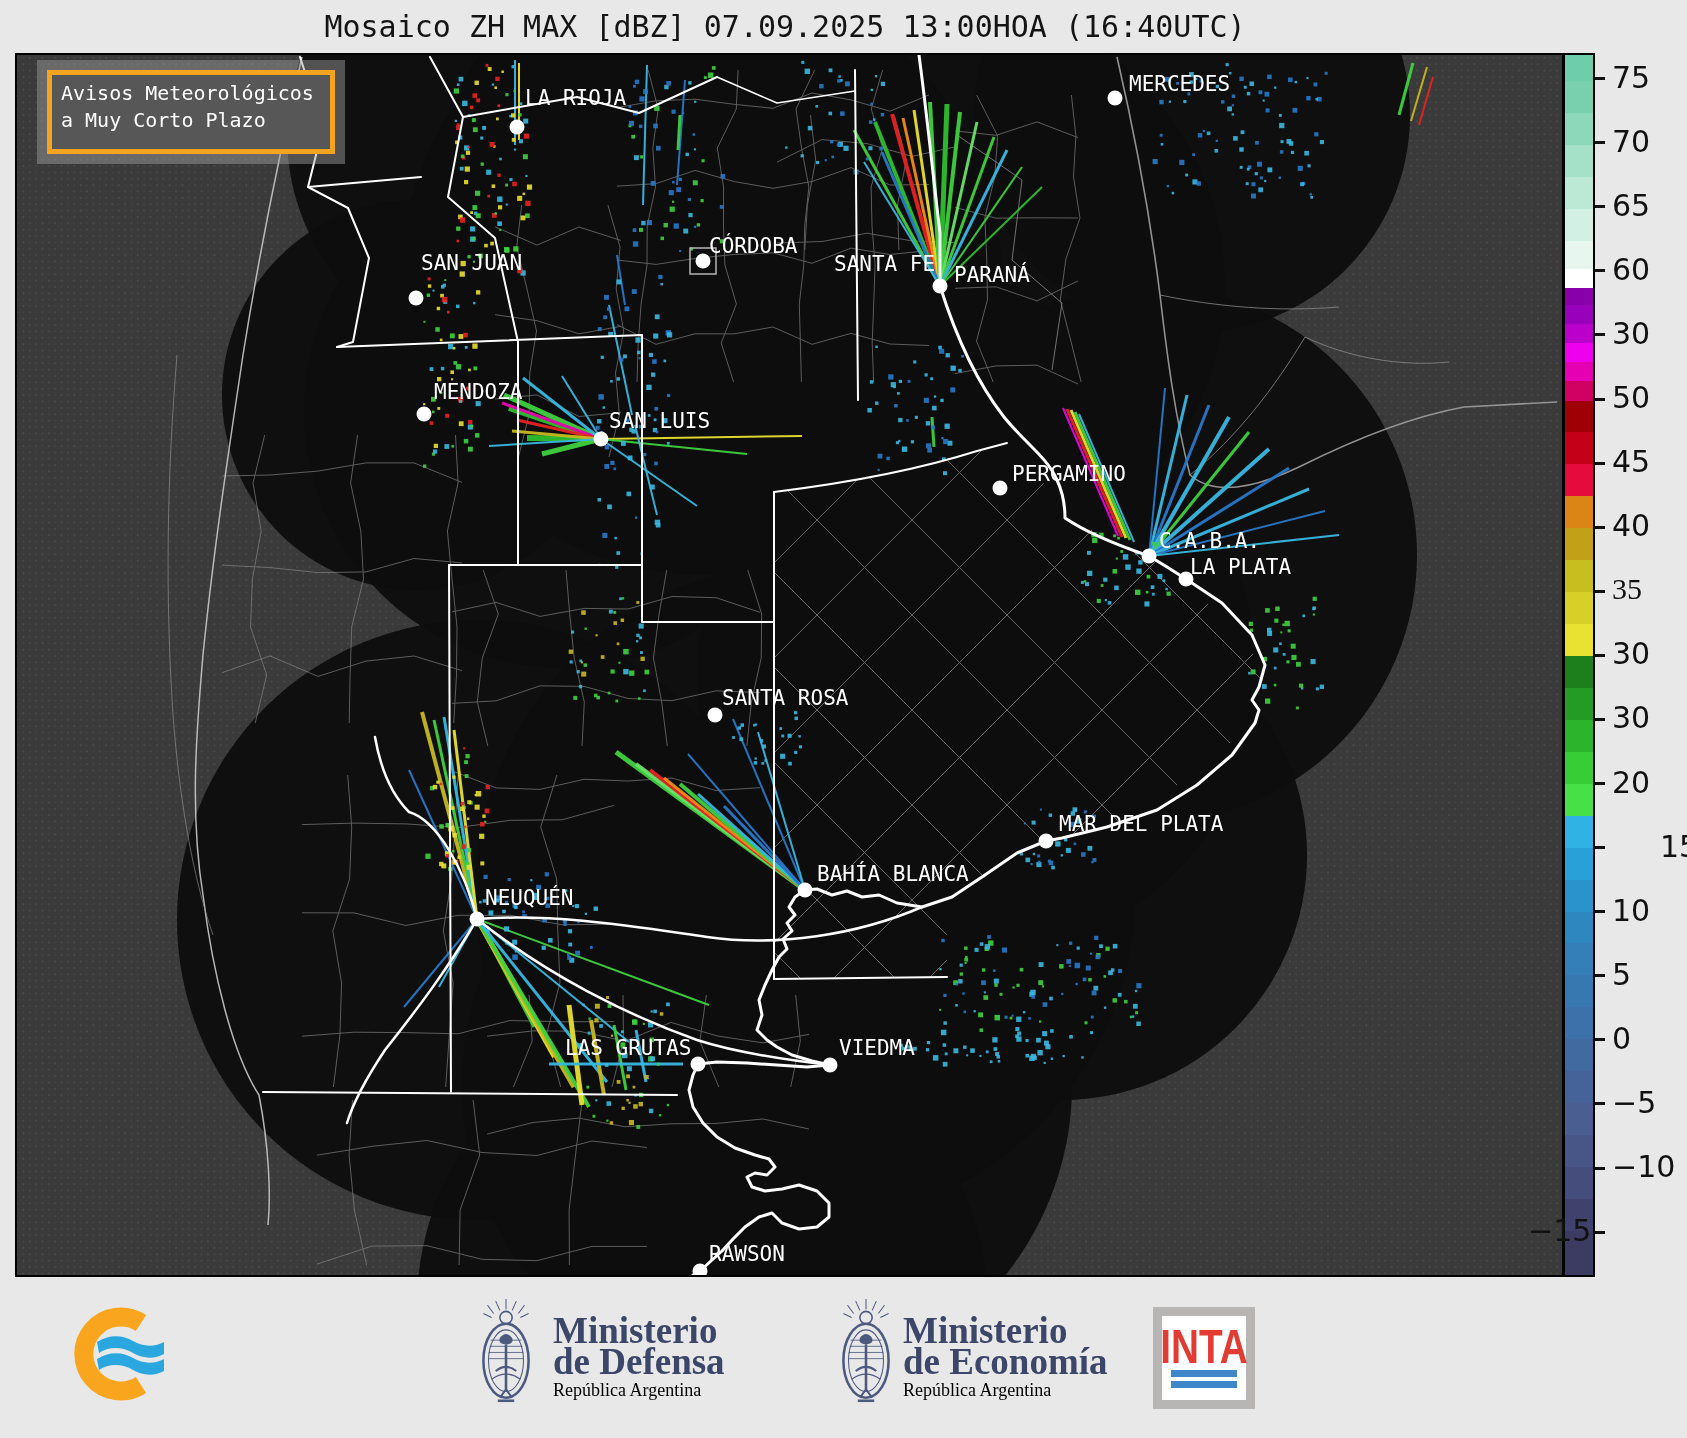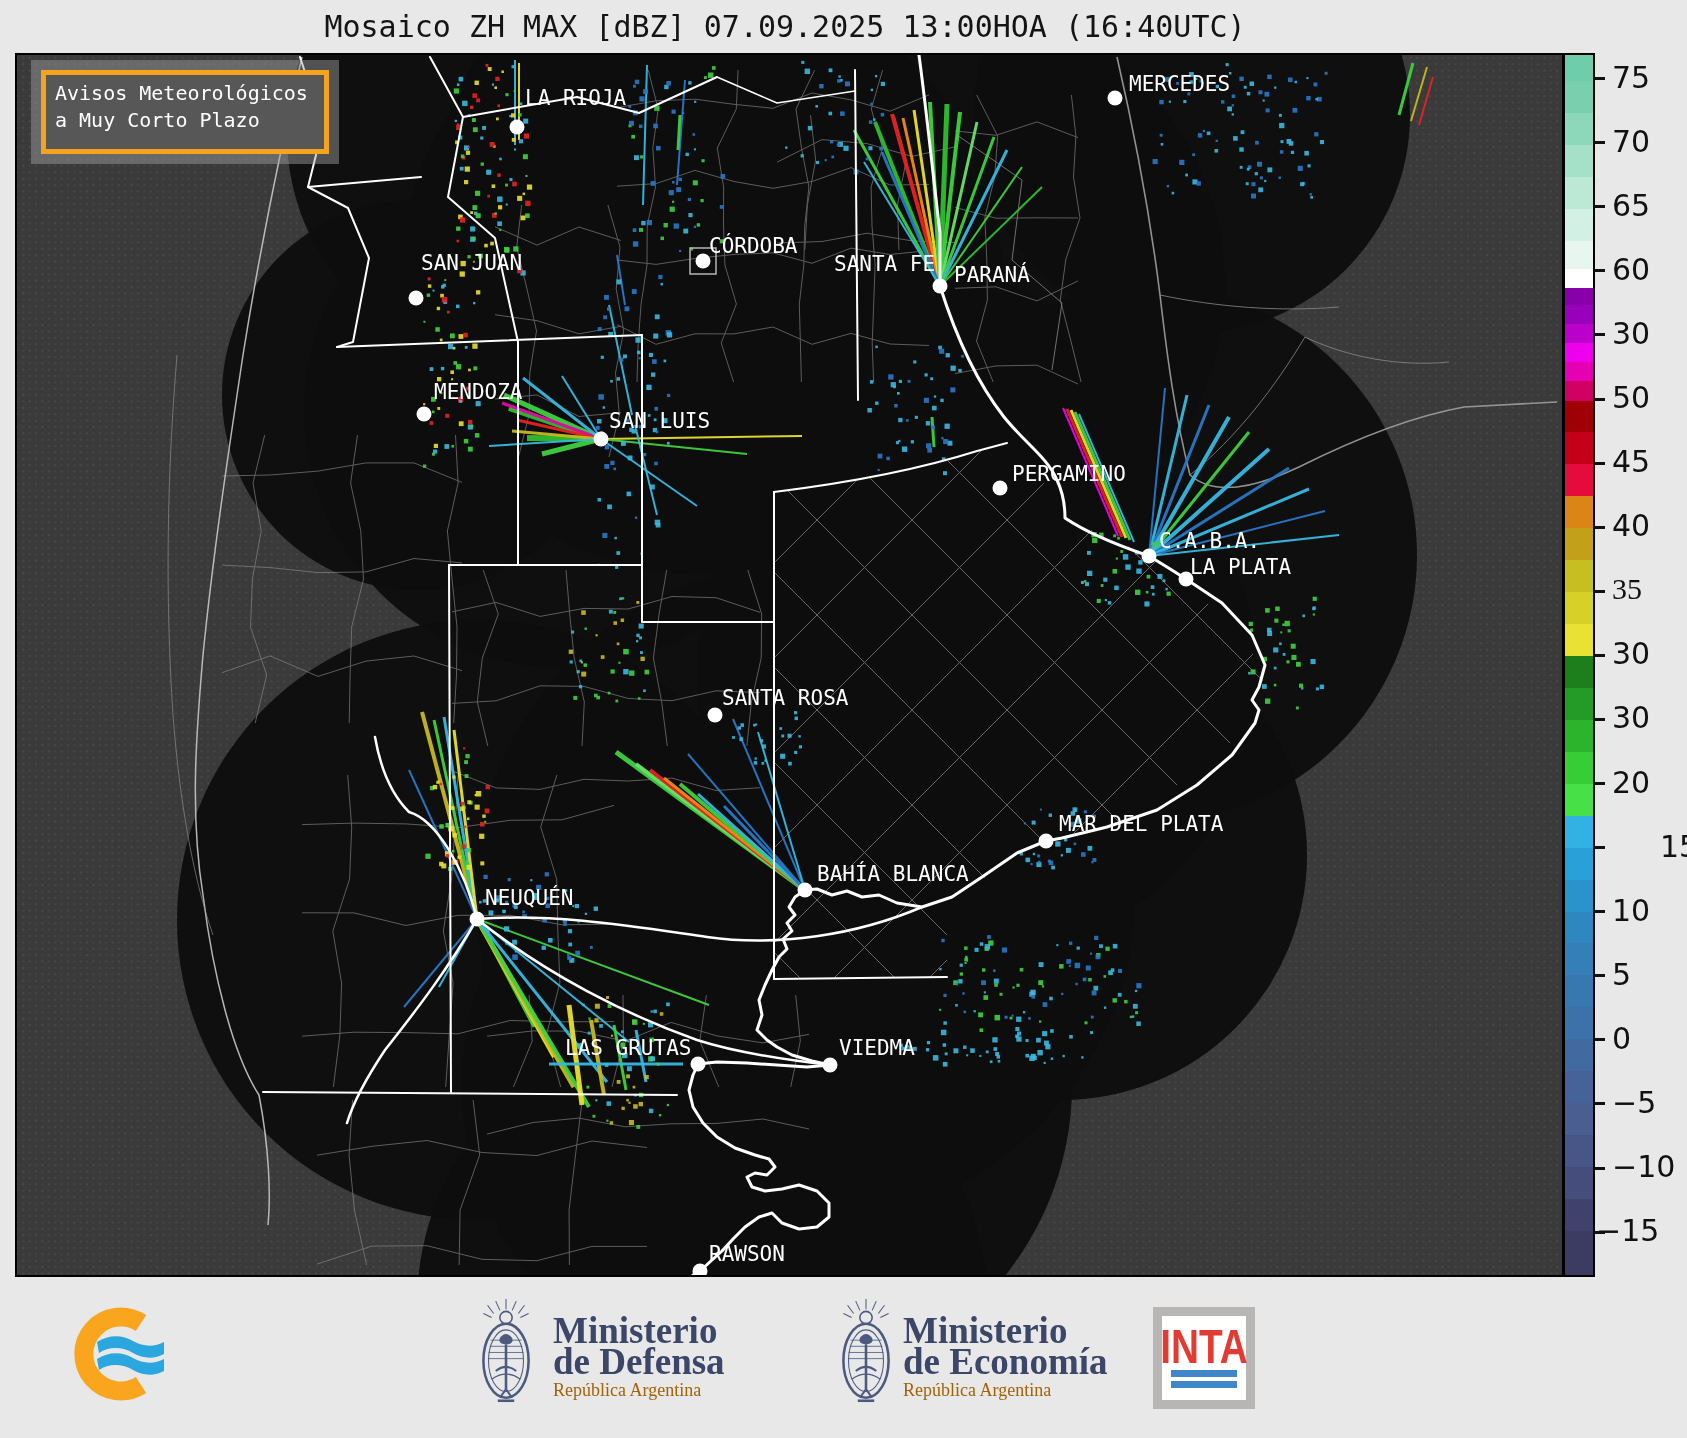--- a/index.html
+++ b/index.html
@@ -12,21 +12,21 @@
     position:absolute;left:785px;top:9px;transform:translateX(-50%);
     font-family:"DejaVu Sans Mono","Liberation Mono",monospace;
     font-size:30px;font-weight:500;color:#141414;white-space:nowrap;
   }
   .map-frame{
     position:absolute;left:15px;top:53px;width:1545px;height:1220px;
     border:2px solid #000;background:#3a3a3a;box-sizing:content-box;
   }
   #map{display:block;width:1545px;height:1220px}
   .warnbox{
-    position:absolute;left:14px;top:5px;width:308px;height:104px;
+    position:absolute;left:20px;top:5px;width:308px;height:104px;
     background:rgba(165,165,165,0.45);box-sizing:border-box;padding:10px;
   }
   .warnbox-inner{
     width:100%;height:100%;box-sizing:border-box;
     border:5px solid #f6a41f;background:#575757;
     padding:5px 9px;
   }
   .warnbox-inner div{
     font-family:"DejaVu Sans Mono","Liberation Mono",monospace;
     font-size:20px;line-height:27px;color:#fff;white-space:nowrap;
@@ -47,21 +47,21 @@
   .smn-text{position:absolute;left:180px;top:26px}
   .smn-name{font-weight:bold;font-size:27px;line-height:30px;color:#3d3d3d;letter-spacing:-0.5px}
   .smn-arg{font-weight:bold;font-size:19px;color:#4c4c4c;margin-top:3px}
   .crest{position:absolute;top:20px}
   .crest-defensa{left:473px}
   .crest-economia{left:833px}
   .min-text{position:absolute;top:38px}
   .min-text-defensa{left:553px}
   .min-text-economia{left:903px}
   .min-name{font-family:"Liberation Serif","DejaVu Serif",serif;font-weight:bold;font-size:37px;line-height:31px;color:#3b4668}
-  .min-sub{font-family:"Liberation Serif","DejaVu Serif",serif;font-size:18px;color:#a16207;margin-top:3px}
+  .min-sub{font-family:"Liberation Serif","DejaVu Serif",serif;font-size:18px;color:#000000;margin-top:3px}
   .inta{
     position:absolute;left:1153px;top:30px;width:102px;height:102px;background:#b8b5b5;
   }
   .inta-inner{
     position:absolute;left:9px;top:9px;right:9px;bottom:9px;background:#fff;
     display:flex;flex-direction:column;align-items:center;justify-content:center;
   }
   .inta-word{
     font-family:"Liberation Sans","DejaVu Sans",sans-serif;font-weight:bold;
     font-size:38px;color:#e23b33;letter-spacing:0px;transform:scaleY(1.25) scaleX(1.02);
@@ -1342,21 +1342,21 @@
     <div class="ticklabel" style="left: 1612px; top: 892.723px;">10</div>
     <div class="tickmark" style="left: 1595px; top: 974.306px;"></div>
     <div class="ticklabel" style="left: 1612px; top: 956.806px;">5</div>
     <div class="tickmark" style="left: 1595px; top: 1038.39px;"></div>
     <div class="ticklabel" style="left: 1612px; top: 1020.89px;">0</div>
     <div class="tickmark" style="left: 1595px; top: 1102.47px;"></div>
     <div class="ticklabel" style="left: 1612px; top: 1084.97px;">−5</div>
     <div class="tickmark" style="left: 1595px; top: 1166.56px;"></div>
     <div class="ticklabel" style="left: 1612px; top: 1149.06px;">−10</div>
     <div class="tickmark" style="left: 1595px; top: 1230.64px;"></div>
-    <div class="ticklabel" style="left: 1596px; top: 1213.14px;">−15</div>
+    <div class="ticklabel" style="left: 1528px; top: 1213.14px;">−15</div>
   </div>
 
 <div class="footer">
   <svg style="position:absolute;width:0;height:0">
     <defs>
       <g id="crest" stroke="#4d5a80" fill="none">
         <line x1="32" y1="2" x2="32" y2="12"></line>
           <line x1="22" y1="4" x2="26" y2="13"></line>
         <line x1="42" y1="4" x2="38" y2="13"></line>
           <line x1="14" y1="8" x2="20" y2="16"></line>

